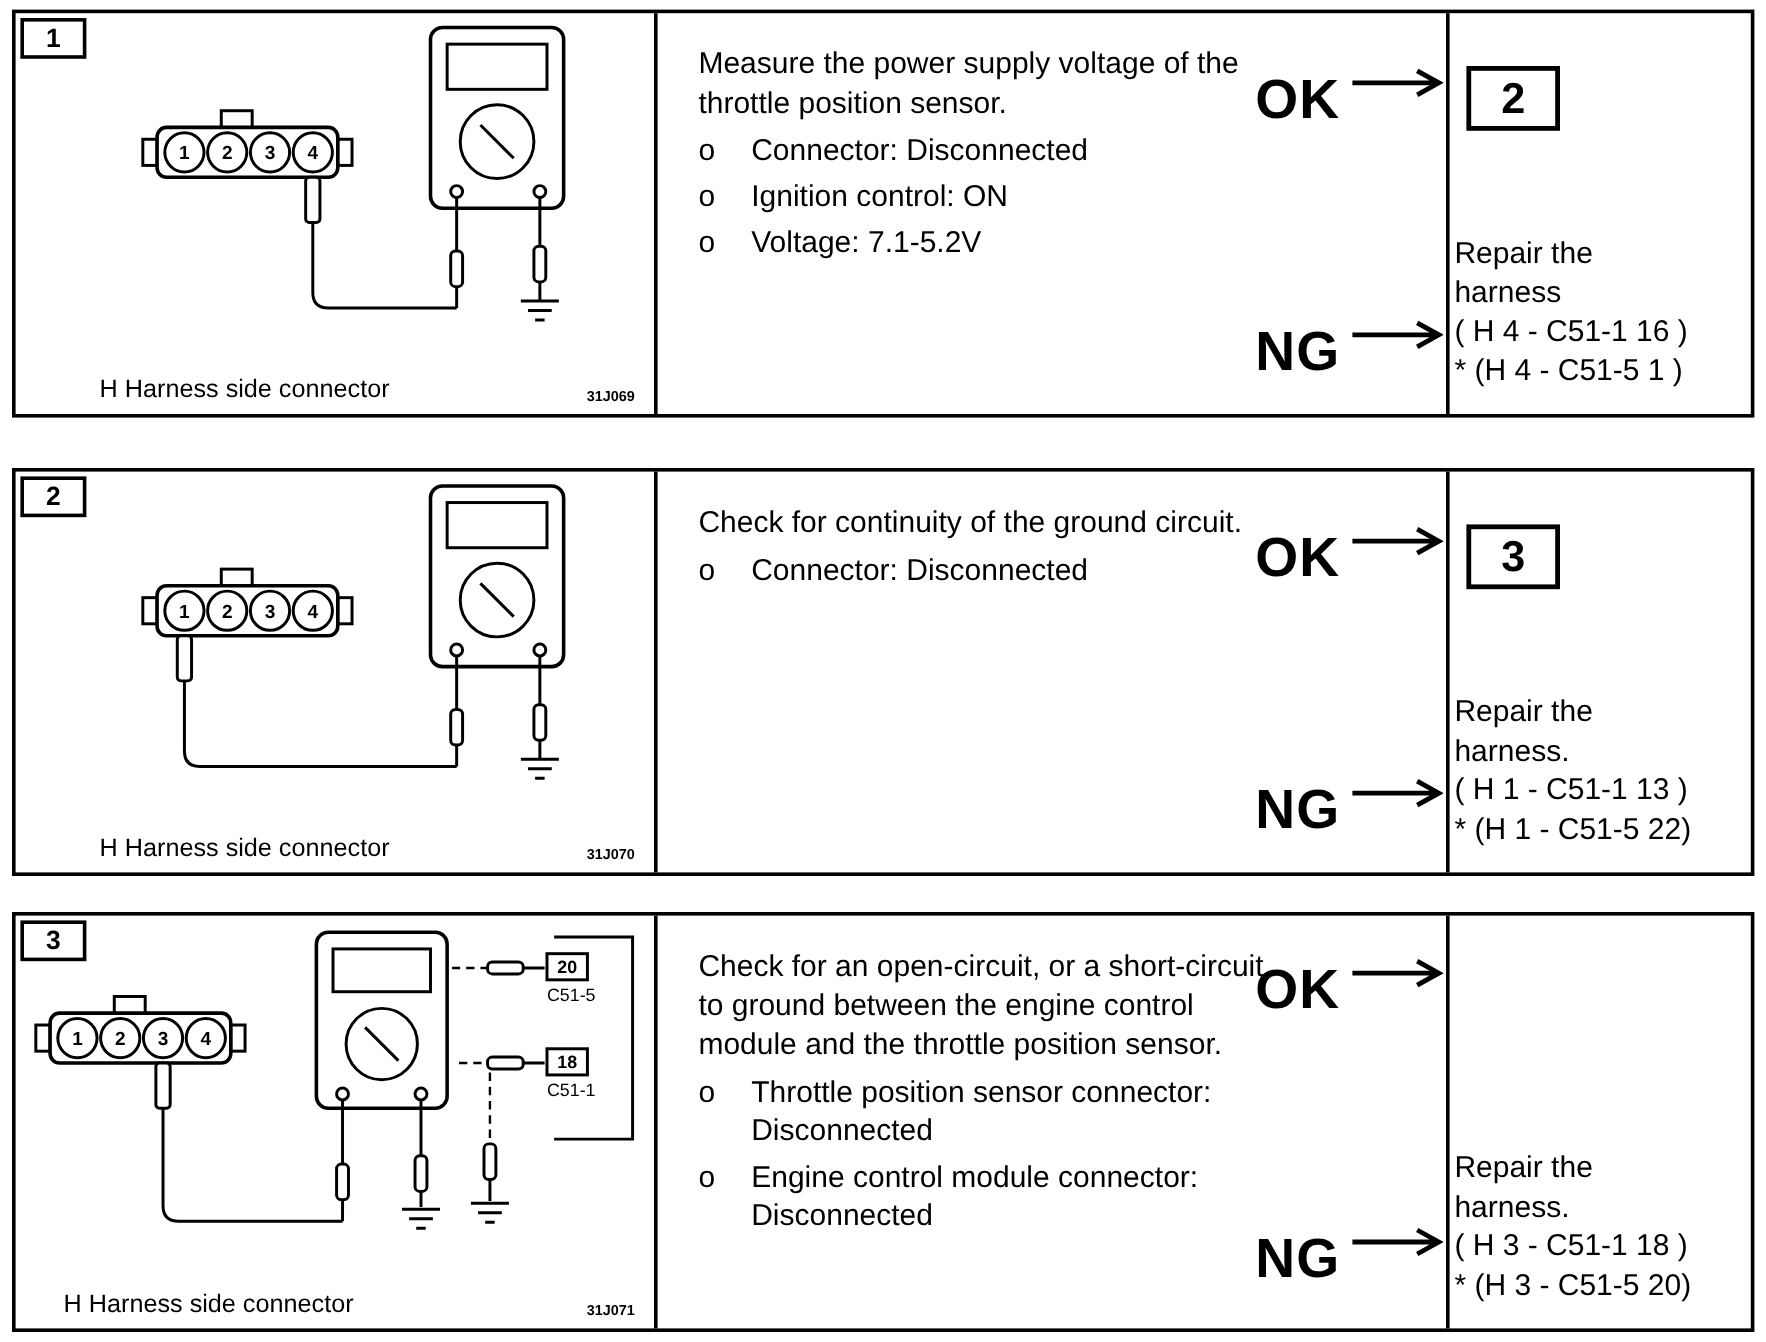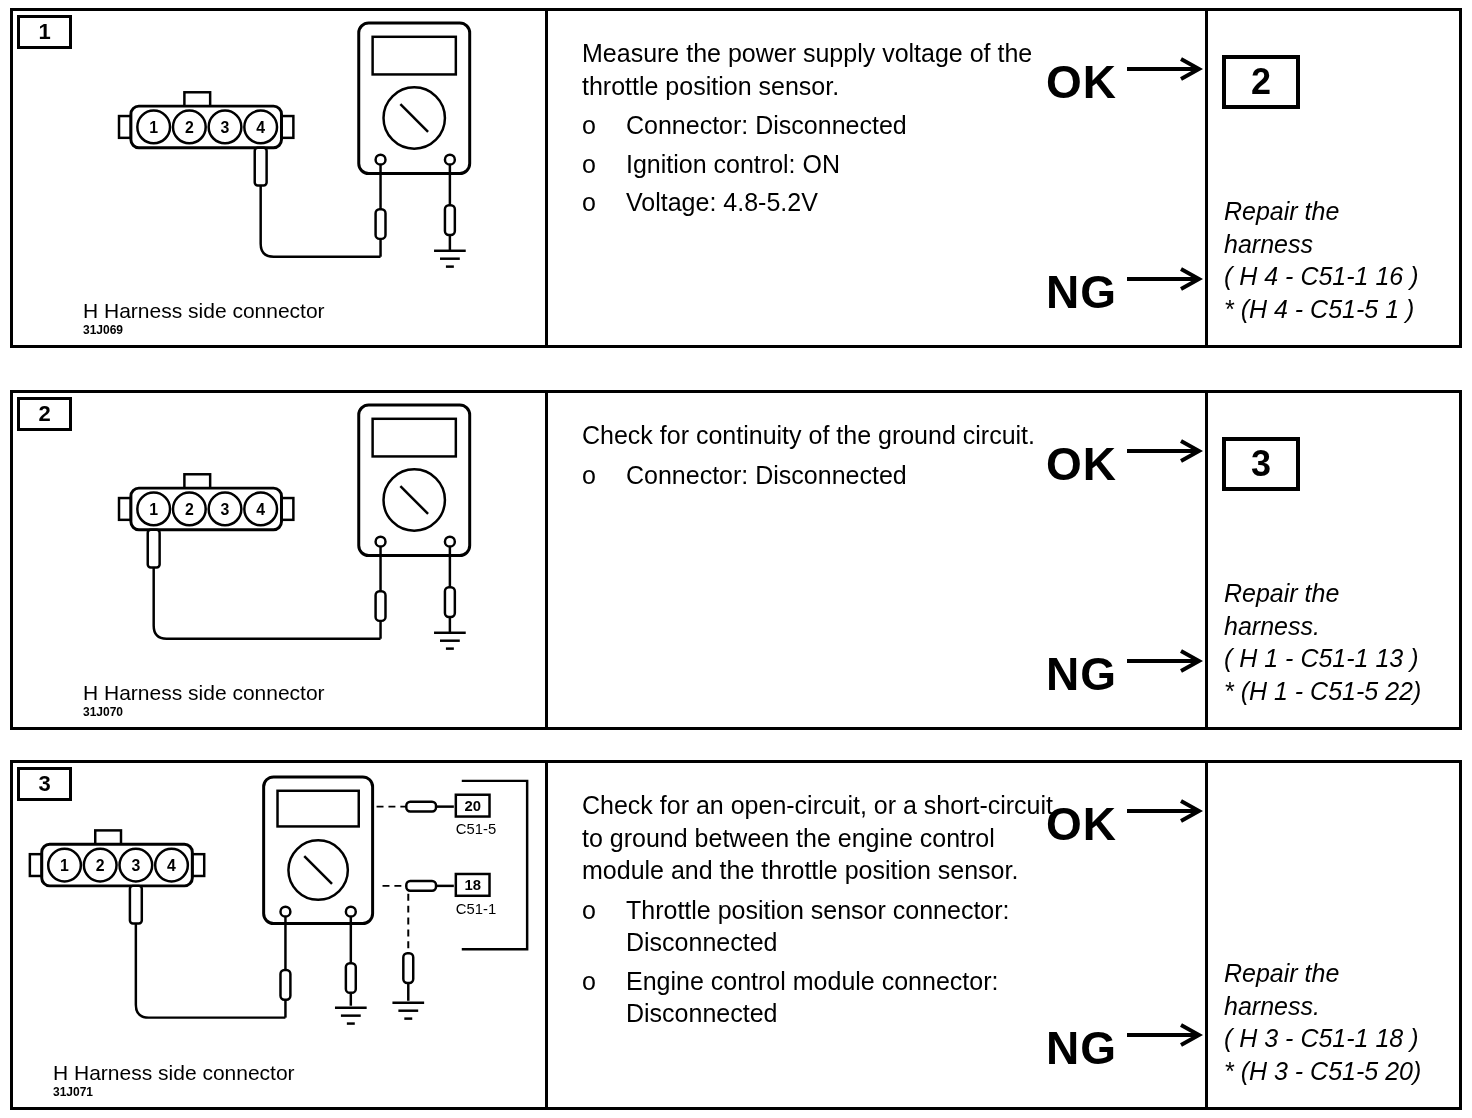--- a/index.html
+++ b/index.html
@@ -33,23 +33,22 @@
     border: 3px solid #000;
     background: #fff;
     display: flex; align-items: center; justify-content: center;
     font-weight: bold; font-size: 22px;
     z-index: 2;
   }
   .diagram { display: block; width: 530px; margin: 4px auto 0 1px; }
 
   .cap-row {
     position: absolute; left: 14px; right: 0; bottom: 8px;
-    display: flex; justify-content: space-between; 
+    display: flex; justify-content: space-between; align-items: flex-end;
     padding: 0 16px 0 56px;
-    flex-direction: column;
   }
   .r3 .cap-row { padding-left: 26px; }
   .caption { font-size: 21px; }
   .figure { font-size: 12px; font-weight: bold; }
 
   .intro { font-size: 25px; line-height: 1.3; max-width: 472px; }
   .bullets { margin-top: 7px; }
   .bullet { display: flex; font-size: 25px; line-height: 1.3; margin-top: 6px; max-width: 472px; }
   .bullet .marker { flex: 0 0 44px; }
   .bullet .btext { flex: 1; }
@@ -65,22 +64,22 @@
 
   .boxed-number {
     margin: 44px 0 0 14px;
     width: 78px; height: 54px;
     border: 4px solid #000;
     display: flex; align-items: center; justify-content: center;
     font-size: 36px; font-weight: bold;
   }
   .end-label { margin: 42px 0 0 20px; font-size: 38px; font-weight: bold; letter-spacing: 2px; }
   .repair {
-    position: absolute; left: 16px; bottom: 20px;
-    font-size: 25px; line-height: 1.3; white-space: nowrap; font-style: italic;
+    position: absolute; left: 4px; bottom: 20px;
+    font-size: 25px; line-height: 1.3; white-space: nowrap;
   }
 
   
   .ln  { fill: none; stroke: #000; stroke-width: 2.5; }
   .ln3 { fill: #fff; stroke: #000; stroke-width: 3; }
   .fw  { fill: #fff; stroke: #000; stroke-width: 2.5; }
   .dash { fill: none; stroke: #000; stroke-width: 2; stroke-dasharray: 7 5; }
   .pin-num  { font-family: "Liberation Sans", sans-serif; font-size: 16px; font-weight: bold; fill: #000; }
   .term-num { font-family: "Liberation Sans", sans-serif; font-size: 15px; font-weight: bold; fill: #000; }
   .term-lbl { font-family: "Liberation Sans", sans-serif; font-size: 15px; fill: #000; }
@@ -144,21 +143,21 @@
       <div class="bullet">
         <span class="marker">o</span>
         <span class="btext">Connector: Disconnected</span>
       </div>
       <div class="bullet">
         <span class="marker">o</span>
         <span class="btext">Ignition control: ON</span>
       </div>
       <div class="bullet">
         <span class="marker">o</span>
-        <span class="btext">Voltage: 4.8-5.2V</span>
+        <span class="btext">Voltage: 7.1-5.2V</span>
       </div>
     </div>
     <div class="flow ok-flow">
       <span class="biglabel">OK</span>
       <svg width="78" height="28" viewBox="0 0 78 28">
         <path class="arrow-path" d="M2 14 L72 14 M56 4 L74 14 L56 24"></path>
       </svg>
     </div>
     <div class="flow ng-flow">
       <span class="biglabel">NG</span>

